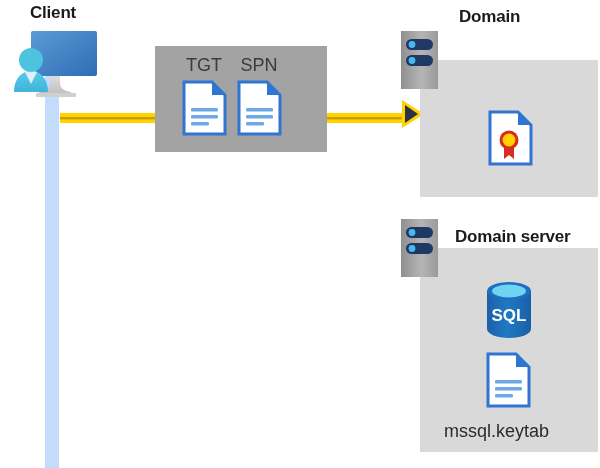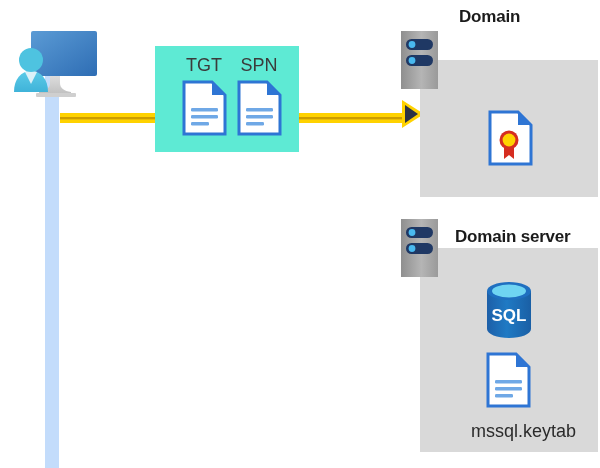--- a/index.html
+++ b/index.html
@@ -52,23 +52,23 @@
     left: 6px;
     top: 28px;
     width: 96px;
     height: 72px;
   }
 
   
   #msg-box {
     left: 155px;
     top: 46px;
-    width: 144px;
+    width: 172px;
     height: 106px;
-    background: #5eead4;
+    background: #a3a3a3;
   }
 
   .msg-col {
     position: absolute;
     top: 8px;
     width: 58px;
     text-align: center;
   }
   .msg-col.tgt { left: 20px; }
   .msg-col.spn { left: 75px; }
@@ -129,23 +129,24 @@
   }
 
   
   #cert-icon { left: 488px; top: 110px; }
   #sql-icon  { left: 483px; top: 281px; }
   #keytab-icon { left: 486px; top: 352px; }
   #keytab-label {
     left: 420px;
     top: 420px;
     width: 156px;
-    text-align: right;
+    text-align: left;
     color: #2b2b2b;
     font-size: 18px;
+    padding-left: 24px;
   }
 </style>
 </head>
 <body>
 
 <div id="canvas">
 
   <div class="abs" id="lifeline"></div>
 
   <div class="abs" id="client-icon">
@@ -171,20 +172,21 @@
       <rect x="25" y="3" width="66" height="45" rx="2" fill="url(#monGrad)"></rect>
 
       <path d="M8 64 c0 -13 7 -21 17 -21 c10 0 17 8 17 21 z" fill="url(#perGrad)"></path>
 
       <path d="M19 44 l6 12 l6 -12 l-3 -1 h-6 z" fill="#e8f4fa" opacity="0.92"></path>
 
       <circle cx="25" cy="32" r="12" fill="#4ec3e0"></circle>
     </svg>
   </div>
 
+  <div class="abs title-bold" style="left:30px; top:2px; width:100px;">Client</div>
 
   <div class="abs" id="arrow-line">
     <svg width="358" height="10" viewBox="0 0 358 10" xmlns="http://www.w3.org/2000/svg">
       <rect x="0" y="0" width="348" height="10" fill="#ffd200"></rect>
       <rect x="0" y="4" width="348" height="2.4" fill="#cc9d00"></rect>
     </svg>
   </div>
 
   <div class="abs" style="left:402px; top:100px;">
     <svg width="28" height="28" viewBox="0 0 28 28" xmlns="http://www.w3.org/2000/svg">

